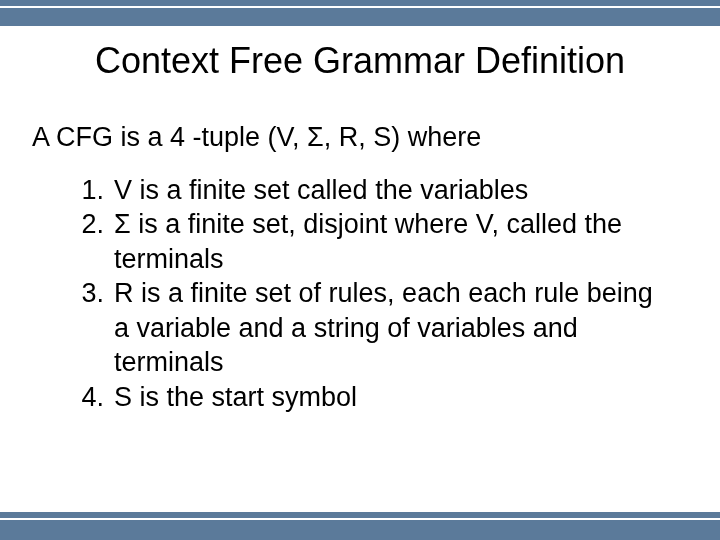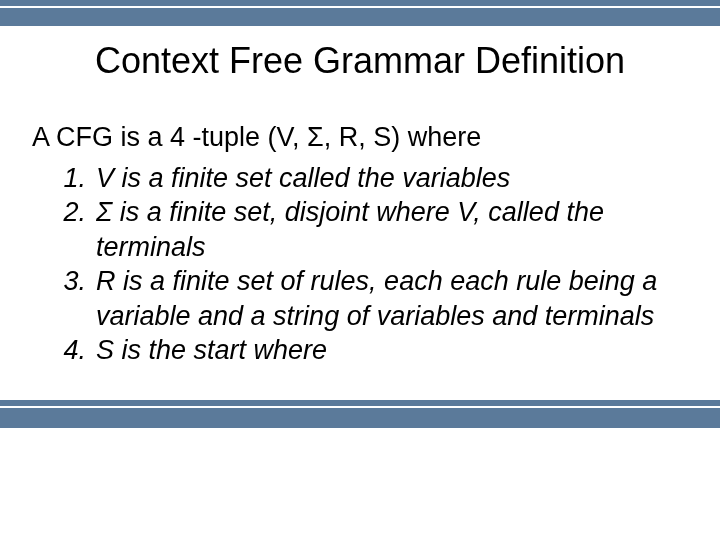--- a/index.html
+++ b/index.html
@@ -8,21 +8,21 @@
     width: 720px;
     height: 540px;
     background: #ffffff;
     font-family: Arial, Helvetica, sans-serif;
     color: #000;
     overflow: hidden;
   }
   .slide {
     position: relative;
     width: 720px;
-    height: 428px;
+    height: 540px;
     box-sizing: border-box;
   }
   .top-bar {
     position: absolute;
     left: 0; top: 0;
     width: 100%;
     background: #5b7a9a;
   }
   .top-bar-1 { height: 6px; top: 0; }
   .top-bar-2 { height: 18px; top: 8px; }
@@ -48,25 +48,24 @@
     top: 120px;
     left: 32px;
     right: 40px;
     font-size: 27px;
     line-height: 1.28;
   }
   .intro {
     margin-bottom: 6px;
   }
   ol.items {
-    margin: 0;
+    margin: 18px;
     padding-left: 54px;
     list-style: none;
     counter-reset: li;
-    font-style: italic;
   }
   ol.items li {
     position: relative;
     margin: 0;
     padding-left: 10px;
   }
   ol.items li::before {
     counter-increment: li;
     content: counter(li) ".";
     position: absolute;
@@ -83,19 +82,19 @@
   <div class="top-bar top-bar-2"></div>
 
   <div class="title">Context Free Grammar Definition</div>
 
   <div class="body">
     <div class="intro">A CFG is a 4 -tuple (V, Σ, R, S) where</div>
     <ol class="items">
       <li><span>V is a finite set called the variables</span></li>
       <li><span> Σ is a finite set, disjoint where V, called the terminals</span></li>
       <li><span>R is a finite set of rules, each each rule being a variable and a string of variables and terminals</span></li>
-      <li><span>S is the start where</span></li>
+      <li><span>S is the start symbol</span></li>
     </ol>
   </div>
 
   <div class="bottom-bar bottom-bar-2"></div>
   <div class="bottom-bar bottom-bar-1"></div>
 </div>
 
 </body></html>

